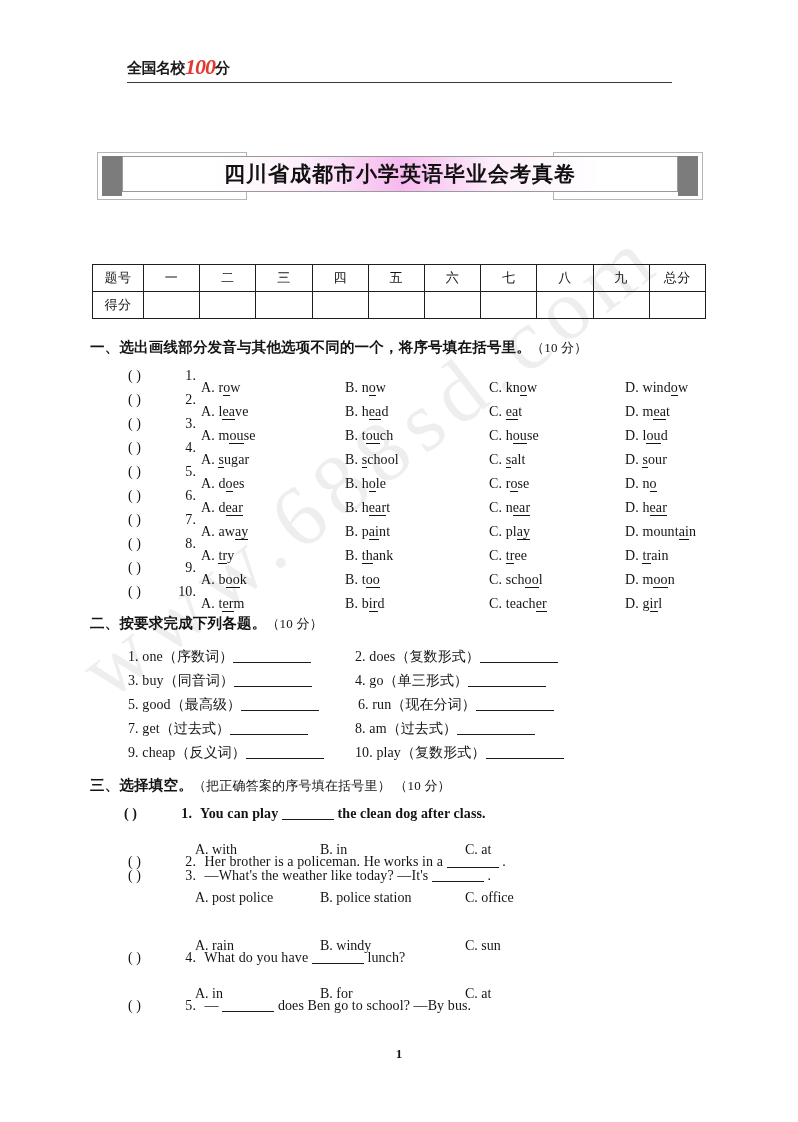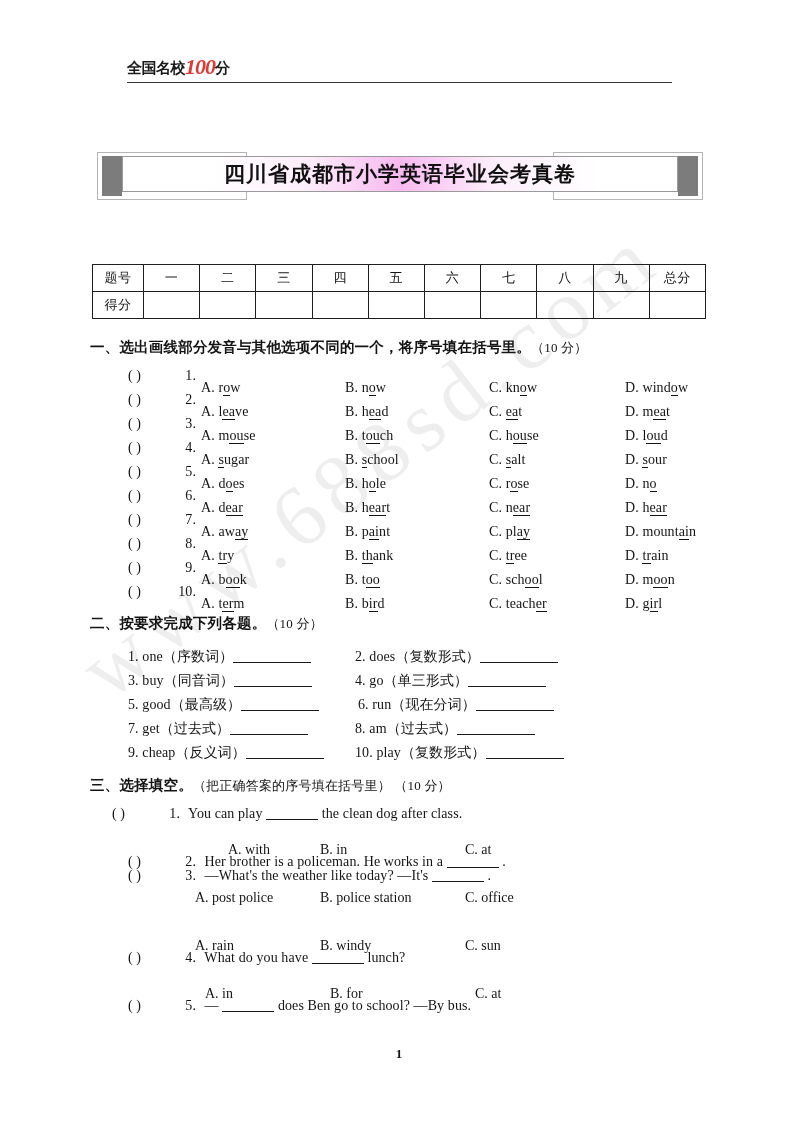--- a/index.html
+++ b/index.html
@@ -306,25 +306,25 @@
       <div class="qline" style="left: 355px; top: 648px;"><span>2. </span><span>does</span><span>（复数形式）</span><span class="fillblank" style="width: 78px; height: 13px;"></span></div>
       <div class="qline" style="left: 128px; top: 672px;"><span>3. </span><span>buy</span><span>（同音词）</span><span class="fillblank" style="width: 78px; height: 13px;"></span></div>
       <div class="qline" style="left: 355px; top: 672px;"><span>4. </span><span>go</span><span>（单三形式）</span><span class="fillblank" style="width: 78px; height: 13px;"></span></div>
       <div class="qline" style="left: 128px; top: 696px;"><span>5. </span><span>good</span><span>（最高级）</span><span class="fillblank" style="width: 78px; height: 13px;"></span></div>
       <div class="qline" style="left: 358px; top: 696px; text-align: right;"><span>6. </span><span>run</span><span>（现在分词）</span><span class="fillblank" style="width: 78px; height: 13px;"></span></div>
       <div class="qline" style="left: 128px; top: 720px;"><span>7. </span><span>get</span><span>（过去式）</span><span class="fillblank" style="width: 78px; height: 13px;"></span></div>
       <div class="qline" style="left: 355px; top: 720px;"><span>8. </span><span>am</span><span>（过去式）</span><span class="fillblank" style="width: 78px; height: 13px;"></span></div>
       <div class="qline" style="left: 128px; top: 744px;"><span>9. </span><span>cheap</span><span>（反义词）</span><span class="fillblank" style="width: 78px; height: 13px;"></span></div>
       <div class="qline" style="left: 355px; top: 744px;"><span>10. </span><span>play</span><span>（复数形式）</span><span class="fillblank" style="width: 78px; height: 13px;"></span></div>
       <div class="section-head" style="left: 90px; top: 776px;"><span>三、选择填空。</span><span class="pts">（把正确答案的序号填在括号里）</span><span class="pts"> （10 分）</span></div>
-      <div class="qline" style="left: 112px; top: 806px;"><span class="paren">(        )</span><span class="qnum">1.</span><span> You can play </span><span class="blank-inline" style="width: 52px; height: 13px;"></span><span> the clean dog after class.</span></div>
-      <div class="choices" style="left: 195px; top: 830px;"><span style="position: relative; display: inline-block; width: 420px;"><span style="position: absolute; left: 0px; top: 0px; margin-left: 33px;">A. with</span><span style="position: absolute; left: 125px; top: 0px;">B. in</span><span style="position: absolute; left: 270px; top: 0px;">C. at</span></span></div>
+      <div class="qline" style="left: 124px; top: 806px; font-weight: bold;"><span class="paren">(        )</span><span class="qnum">1.</span><span> You can play </span><span class="blank-inline" style="width: 52px; height: 13px;"></span><span> the clean dog after class.</span></div>
+      <div class="choices" style="left: 195px; top: 830px;"><span style="position: relative; display: inline-block; width: 420px;"><span style="position: absolute; left: 0px; top: 0px;">A. with</span><span style="position: absolute; left: 125px; top: 0px;">B. in</span><span style="position: absolute; left: 270px; top: 0px;">C. at</span></span></div>
       <div class="qline" style="left: 128px; top: 854px;"><span class="paren">(        )</span><span class="qnum">2.</span><span> Her brother is a policeman.  He works in a </span><span class="blank-inline" style="width: 52px; height: 13px;"></span><span> .</span></div>
       <div class="choices" style="left: 195px; top: 878px;"><span style="position: relative; display: inline-block; width: 420px;"><span style="position: absolute; left: 0px; top: 0px;">A. post police</span><span style="position: absolute; left: 125px; top: 0px;">B. police station</span><span style="position: absolute; left: 270px; top: 0px;">C. office</span></span></div>
       <div class="qline" style="left: 128px; top: 868px;"><span class="paren">(        )</span><span class="qnum">3.</span><span> —What's the weather like today? —It's </span><span class="blank-inline" style="width: 52px; height: 13px;"></span><span> .</span></div>
       <div class="choices" style="left: 195px; top: 926px;"><span style="position: relative; display: inline-block; width: 420px;"><span style="position: absolute; left: 0px; top: 0px;">A. rain</span><span style="position: absolute; left: 125px; top: 0px;">B. windy</span><span style="position: absolute; left: 270px; top: 0px;">C. sun</span></span></div>
       <div class="qline" style="left: 128px; top: 950px;"><span class="paren">(        )</span><span class="qnum">4.</span><span> What do you have </span><span class="blank-inline" style="width: 52px; height: 13px;"></span><span> lunch?</span></div>
-      <div class="choices" style="left: 205px; top: 974px; text-align: right;"><span style="position: relative; display: inline-block; width: 420px;"><span style="position: absolute; left: 0px; top: 0px;">A. in</span><span style="position: absolute; left: 125px; top: 0px;">B. for</span><span style="position: absolute; left: 270px; top: 0px;">C. at</span></span></div>
+      <div class="choices" style="left: 195px; top: 974px; text-align: right;"><span style="position: relative; display: inline-block; width: 420px;"><span style="position: absolute; left: 0px; top: 0px;">A. in</span><span style="position: absolute; left: 125px; top: 0px;">B. for</span><span style="position: absolute; left: 270px; top: 0px;">C. at</span></span></div>
       <div class="qline" style="left: 128px; top: 998px;"><span class="paren">(        )</span><span class="qnum">5.</span><span> — </span><span class="blank-inline" style="width: 52px; height: 13px;"></span><span> does Ben go to school? —By bus.</span></div>
     </div>
 
   <div class="page-num">1</div>
 </div>
 
 </body></html>

